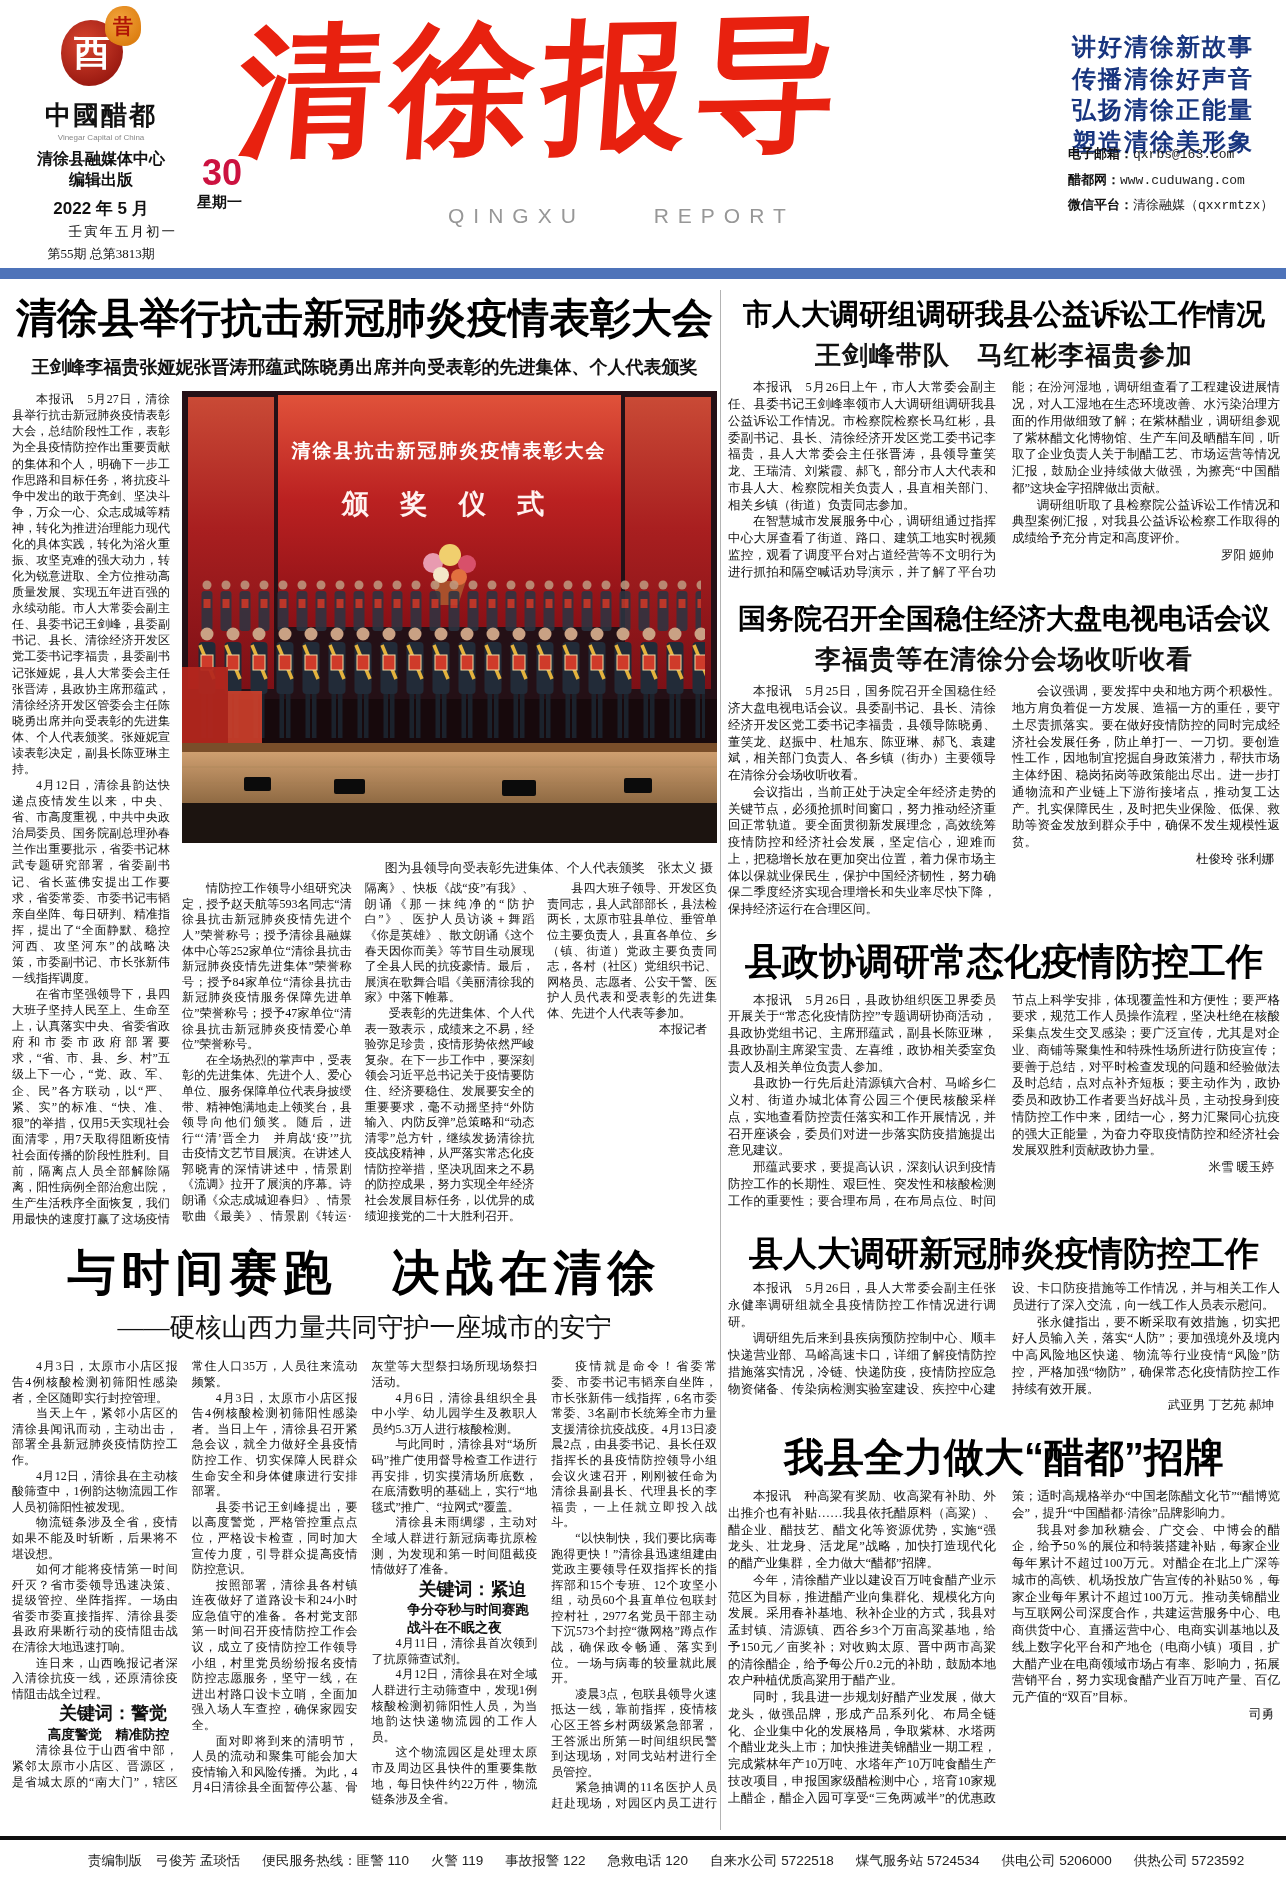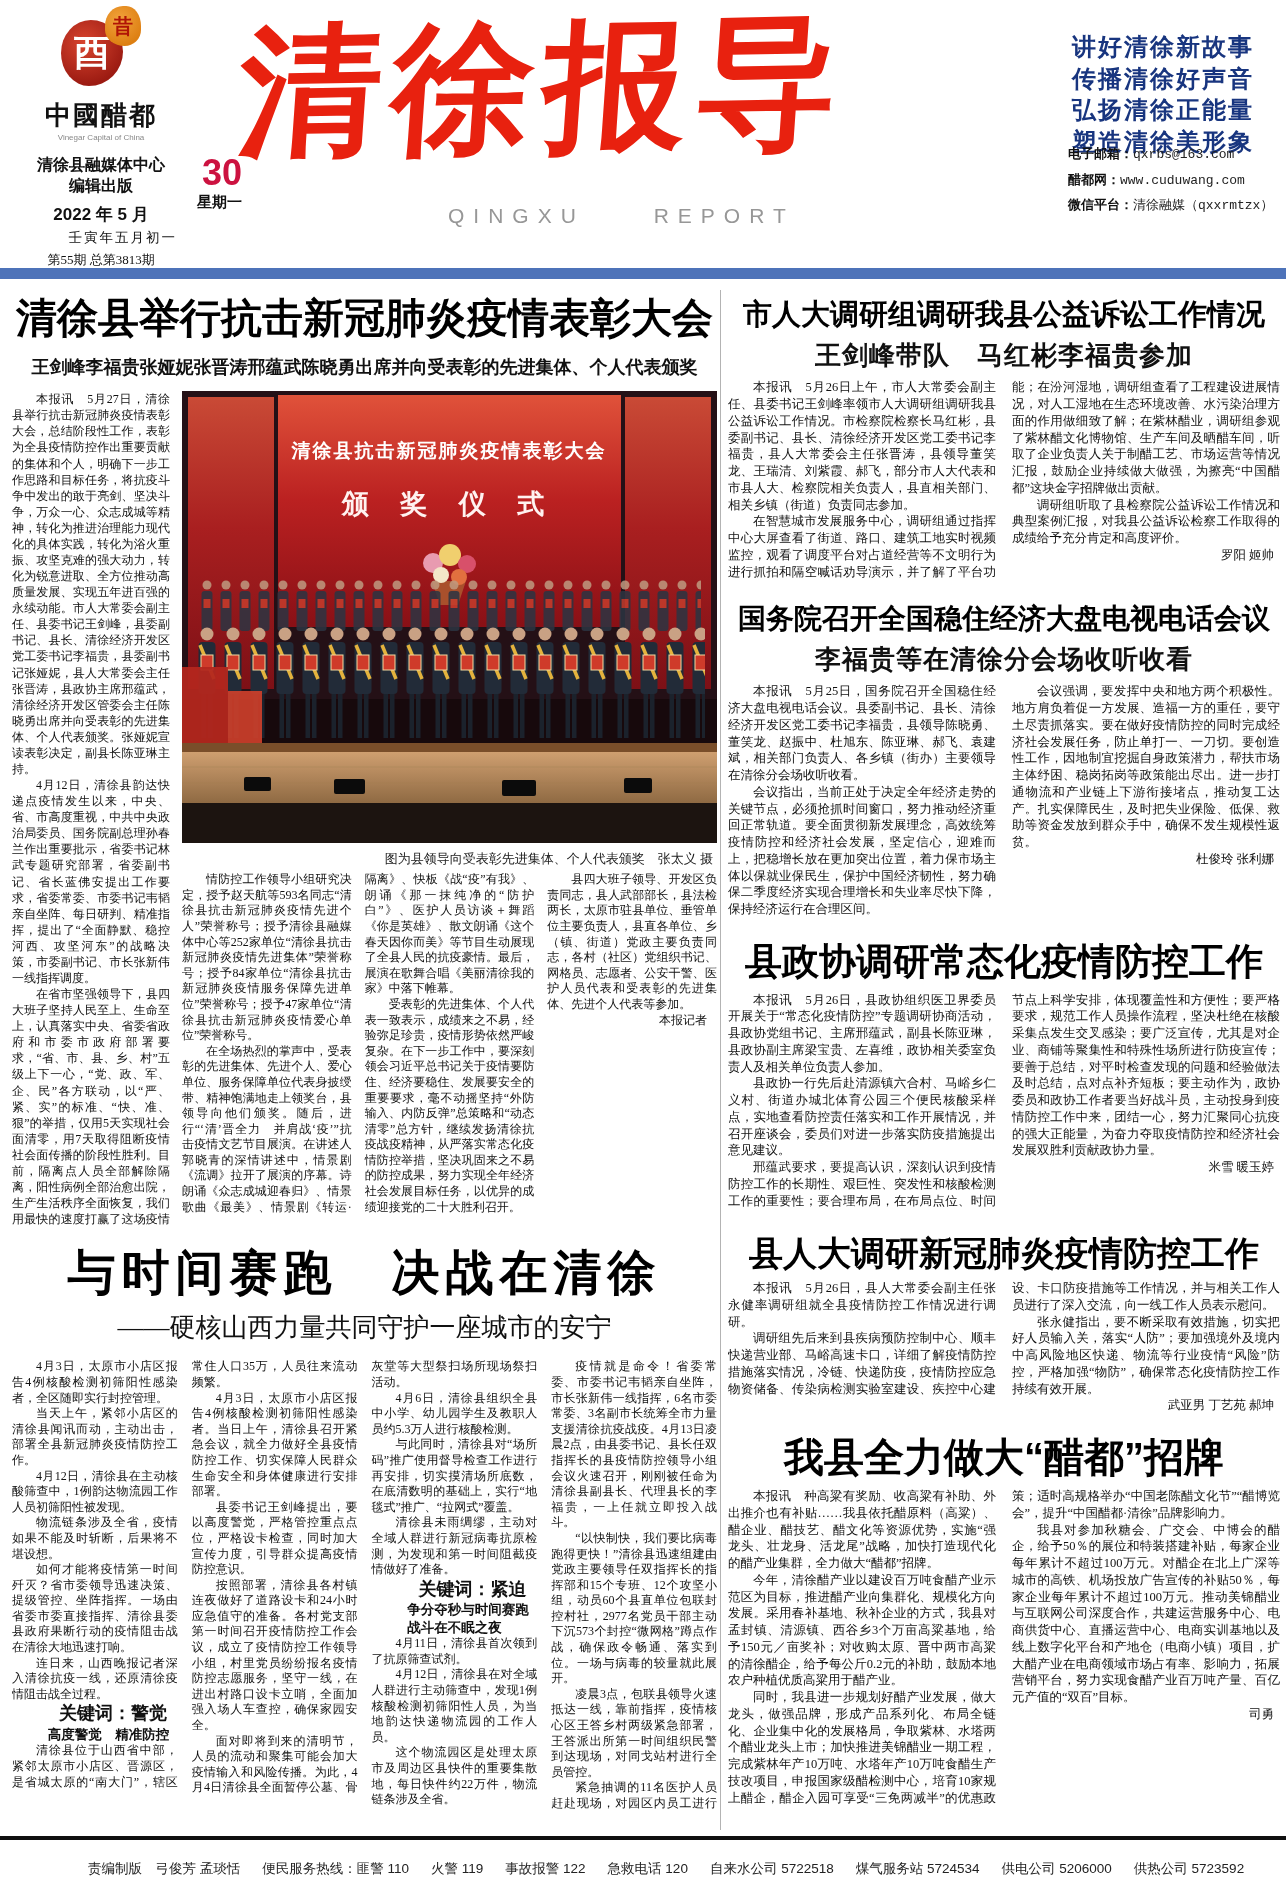--- a/index.html
+++ b/index.html
@@ -10,21 +10,21 @@
   .logo-block{position:absolute;left:25px;top:10px;width:152px;text-align:center;}
   .seal{position:relative;width:84px;height:86px;margin:0 auto;}
   .seal-main{position:absolute;left:2px;top:10px;width:62px;height:66px;border-radius:48% 52% 55% 45%/50% 48% 52% 50%;
              background:radial-gradient(circle at 38% 35%,#d8452f,#9c1b12 72%);color:#fff;
              font-weight:bold;font-size:36px;line-height:66px;text-align:center;}
   .seal-leaf{position:absolute;right:2px;top:-4px;width:36px;height:40px;border-radius:55% 45% 50% 60%/55% 55% 45% 45%;
              background:radial-gradient(circle at 40% 35%,#f2a33c,#dd7f12 75%);color:#b01406;
              font-weight:bold;font-size:20px;line-height:40px;text-align:center;}
   .logo-title{font-size:26px;font-weight:bold;letter-spacing:2px;margin-top:2px;}
   .logo-sub{font-size:8px;color:#888;font-family:"Liberation Sans",sans-serif;}
-  .pub1{font-size:16px;font-weight:bold;font-family:"Liberation Sans",sans-serif;margin-top:13px;}
+  .pub1{font-size:16px;font-weight:bold;font-family:"Liberation Sans",sans-serif;margin-top:7px;}
   .pub2{font-size:16px;font-weight:bold;font-family:"Liberation Sans",sans-serif;}
   .date-line{font-size:17px;font-weight:bold;font-family:"Liberation Sans",sans-serif;margin-top:6px;}
   .lunar-line{font-size:13.5px;letter-spacing:2px;margin-top:3px;text-align:right;}
   .issue-line{font-size:13px;margin-top:4px;}
   .day-block{position:absolute;left:168px;top:155px;width:74px;text-align:right;}
   .day-num{font-size:36px;font-weight:900;color:#cc1240;font-family:"Liberation Sans",sans-serif;line-height:1;}
   .weekday{font-size:15px;font-weight:bold;font-family:"Liberation Sans",sans-serif;margin-top:2px;}
 
   .title-cn{position:absolute;left:238px;top:0px;width:612px;height:180px;color:#e8210f;
             font-size:142px;line-height:176px;font-weight:bold;letter-spacing:10px;text-align:center;
@@ -44,21 +44,21 @@
 
   
   .left-region{position:absolute;left:12px;top:288px;width:705px;height:1546px;overflow:hidden;}
   .left-region h1{margin:6px 0 0;font-family:"Liberation Sans",sans-serif;font-weight:900;
                   font-size:41px;line-height:1.2;text-align:center;letter-spacing:0px;color:#000;}
   .subhead1{margin:12px 0 0;font-family:"Liberation Sans",sans-serif;font-weight:bold;font-size:18px;text-align:center;}
   .lead-body{margin-top:12px;display:flex;gap:12px;height:838px;overflow:hidden;}
   .lead-col1{width:158px;font-size:12px;line-height:1.34;text-align:justify;overflow:hidden;}
   .lead-right{flex:1;}
   .photo{width:535px;height:452px;}
-  .caption{text-align:right;font-size:13px;color:#222;padding:7px 4px 0 0;}
+  .caption{text-align:right;font-size:13px;color:#222;padding:16px 4px 0 0;}
   .lead-cont{margin-top:4px;height:352px;columns:3;column-gap:13px;column-fill:auto;
              font-size:12px;line-height:1.3;text-align:justify;overflow:hidden;}
   .left-region h2{margin:16px 0 0;font-family:"Liberation Sans",sans-serif;font-weight:900;
                   font-size:48px;line-height:1.15;text-align:center;letter-spacing:6px;color:#000;}
   .subhead2{margin:10px 0 0;font-weight:normal;font-size:26px;text-align:center;}
   .race-body{margin-top:14px;height:460px;columns:4;column-gap:14px;column-fill:auto;
              font-size:12px;line-height:1.3;text-align:justify;overflow:hidden;}
 
   .page p{margin:0;text-indent:2em;}
   .kw{font-family:"Liberation Sans",sans-serif;font-weight:bold;font-size:18px;text-align:center;text-indent:0;margin:9px 0 2px;}
@@ -76,21 +76,21 @@
   .a4 h3{font-size:34px;margin-top:16px;}
   .a5 h3{font-size:40px;margin-top:10px;}
   .r-sub{font-weight:bold;font-size:26px;text-align:center;margin:6px 0 4px;letter-spacing:1px;}
   .r-body{columns:2;column-gap:16px;column-fill:auto;font-size:12.5px;line-height:1.34;
           text-align:justify;overflow:hidden;margin-top:6px;}
   .b1{height:206px;} .b2{height:238px;} .b3{height:224px;} .b4{height:142px;} .b5{height:332px;}
 
   
   .footer-rule{position:absolute;left:0;top:1836px;width:1286px;height:4px;background:#101010;}
   .footer{position:absolute;left:88px;top:1852px;width:1160px;display:flex;gap:22px;
-          font-family:"Liberation Sans",sans-serif;font-size:13.5px;color:#222;white-space:nowrap;margin-top:8px;}
+          font-family:"Liberation Sans",sans-serif;font-size:13.5px;color:#222;white-space:nowrap;}
 </style>
 </head>
 <body>
 
 <div class="page">
 
   <div class="logo-block">
     <div class="seal">
       <div class="seal-main"><span>酉</span></div>
       <div class="seal-leaf"><span>昔</span></div>

